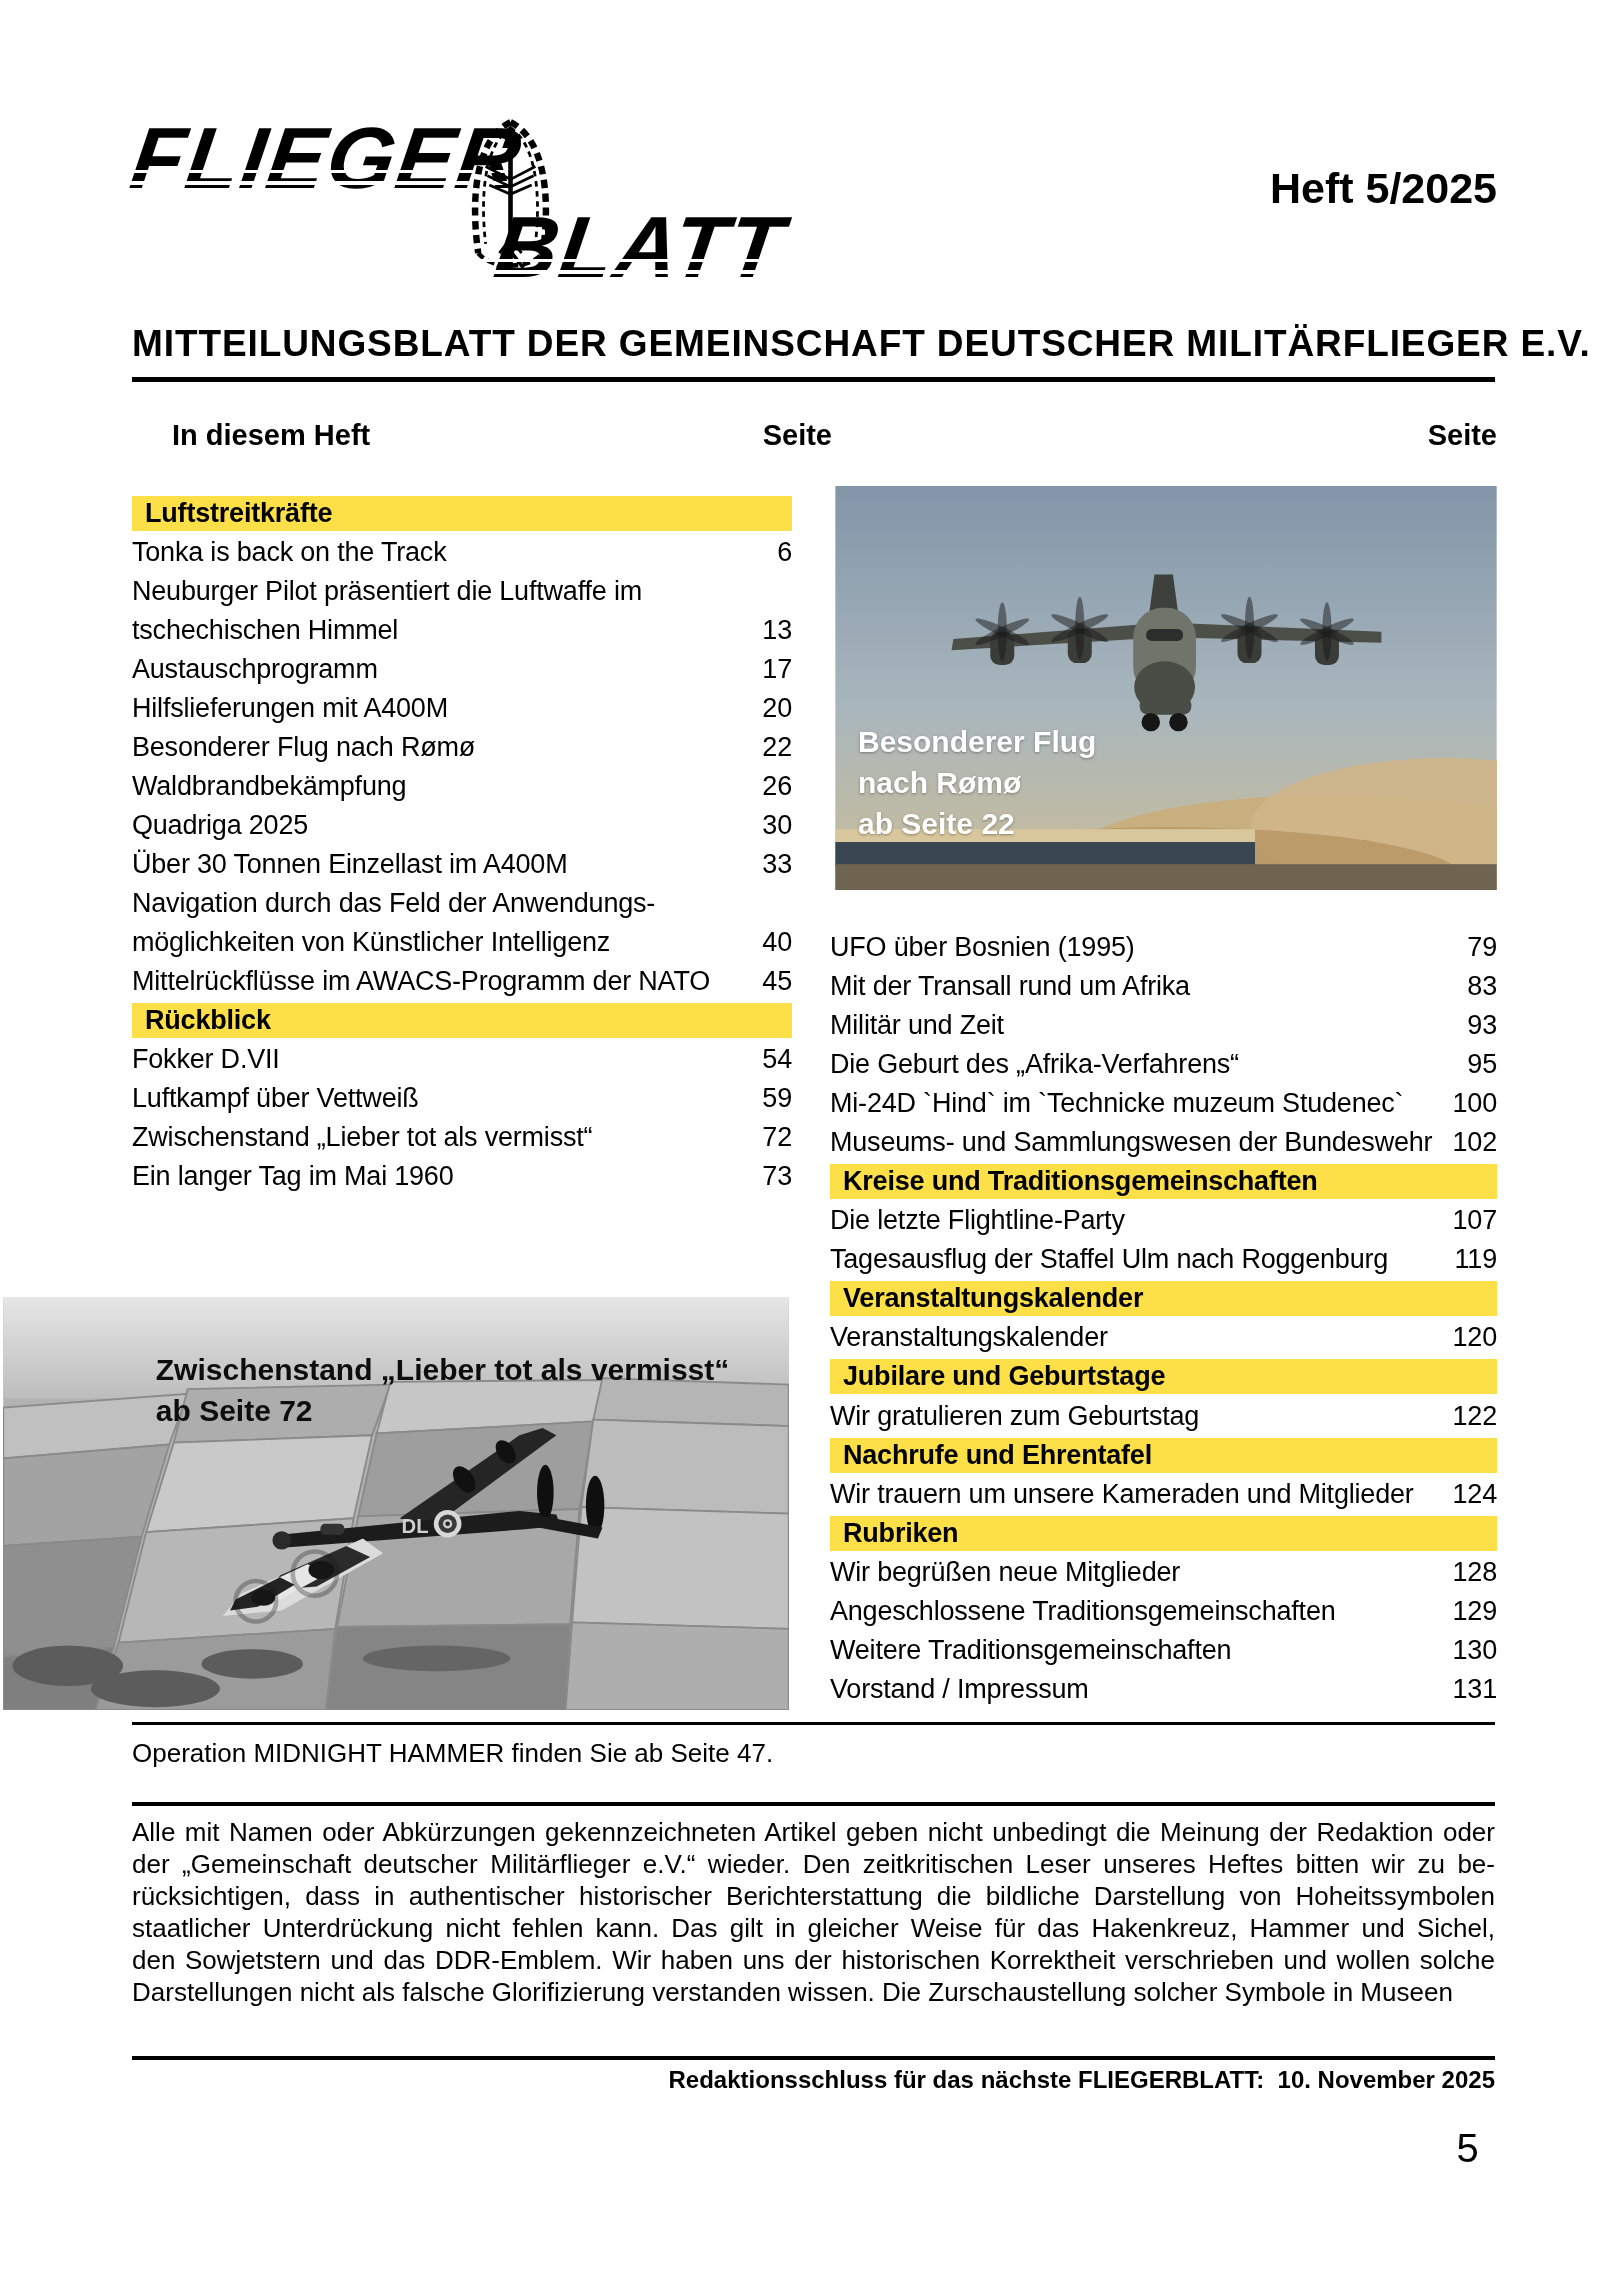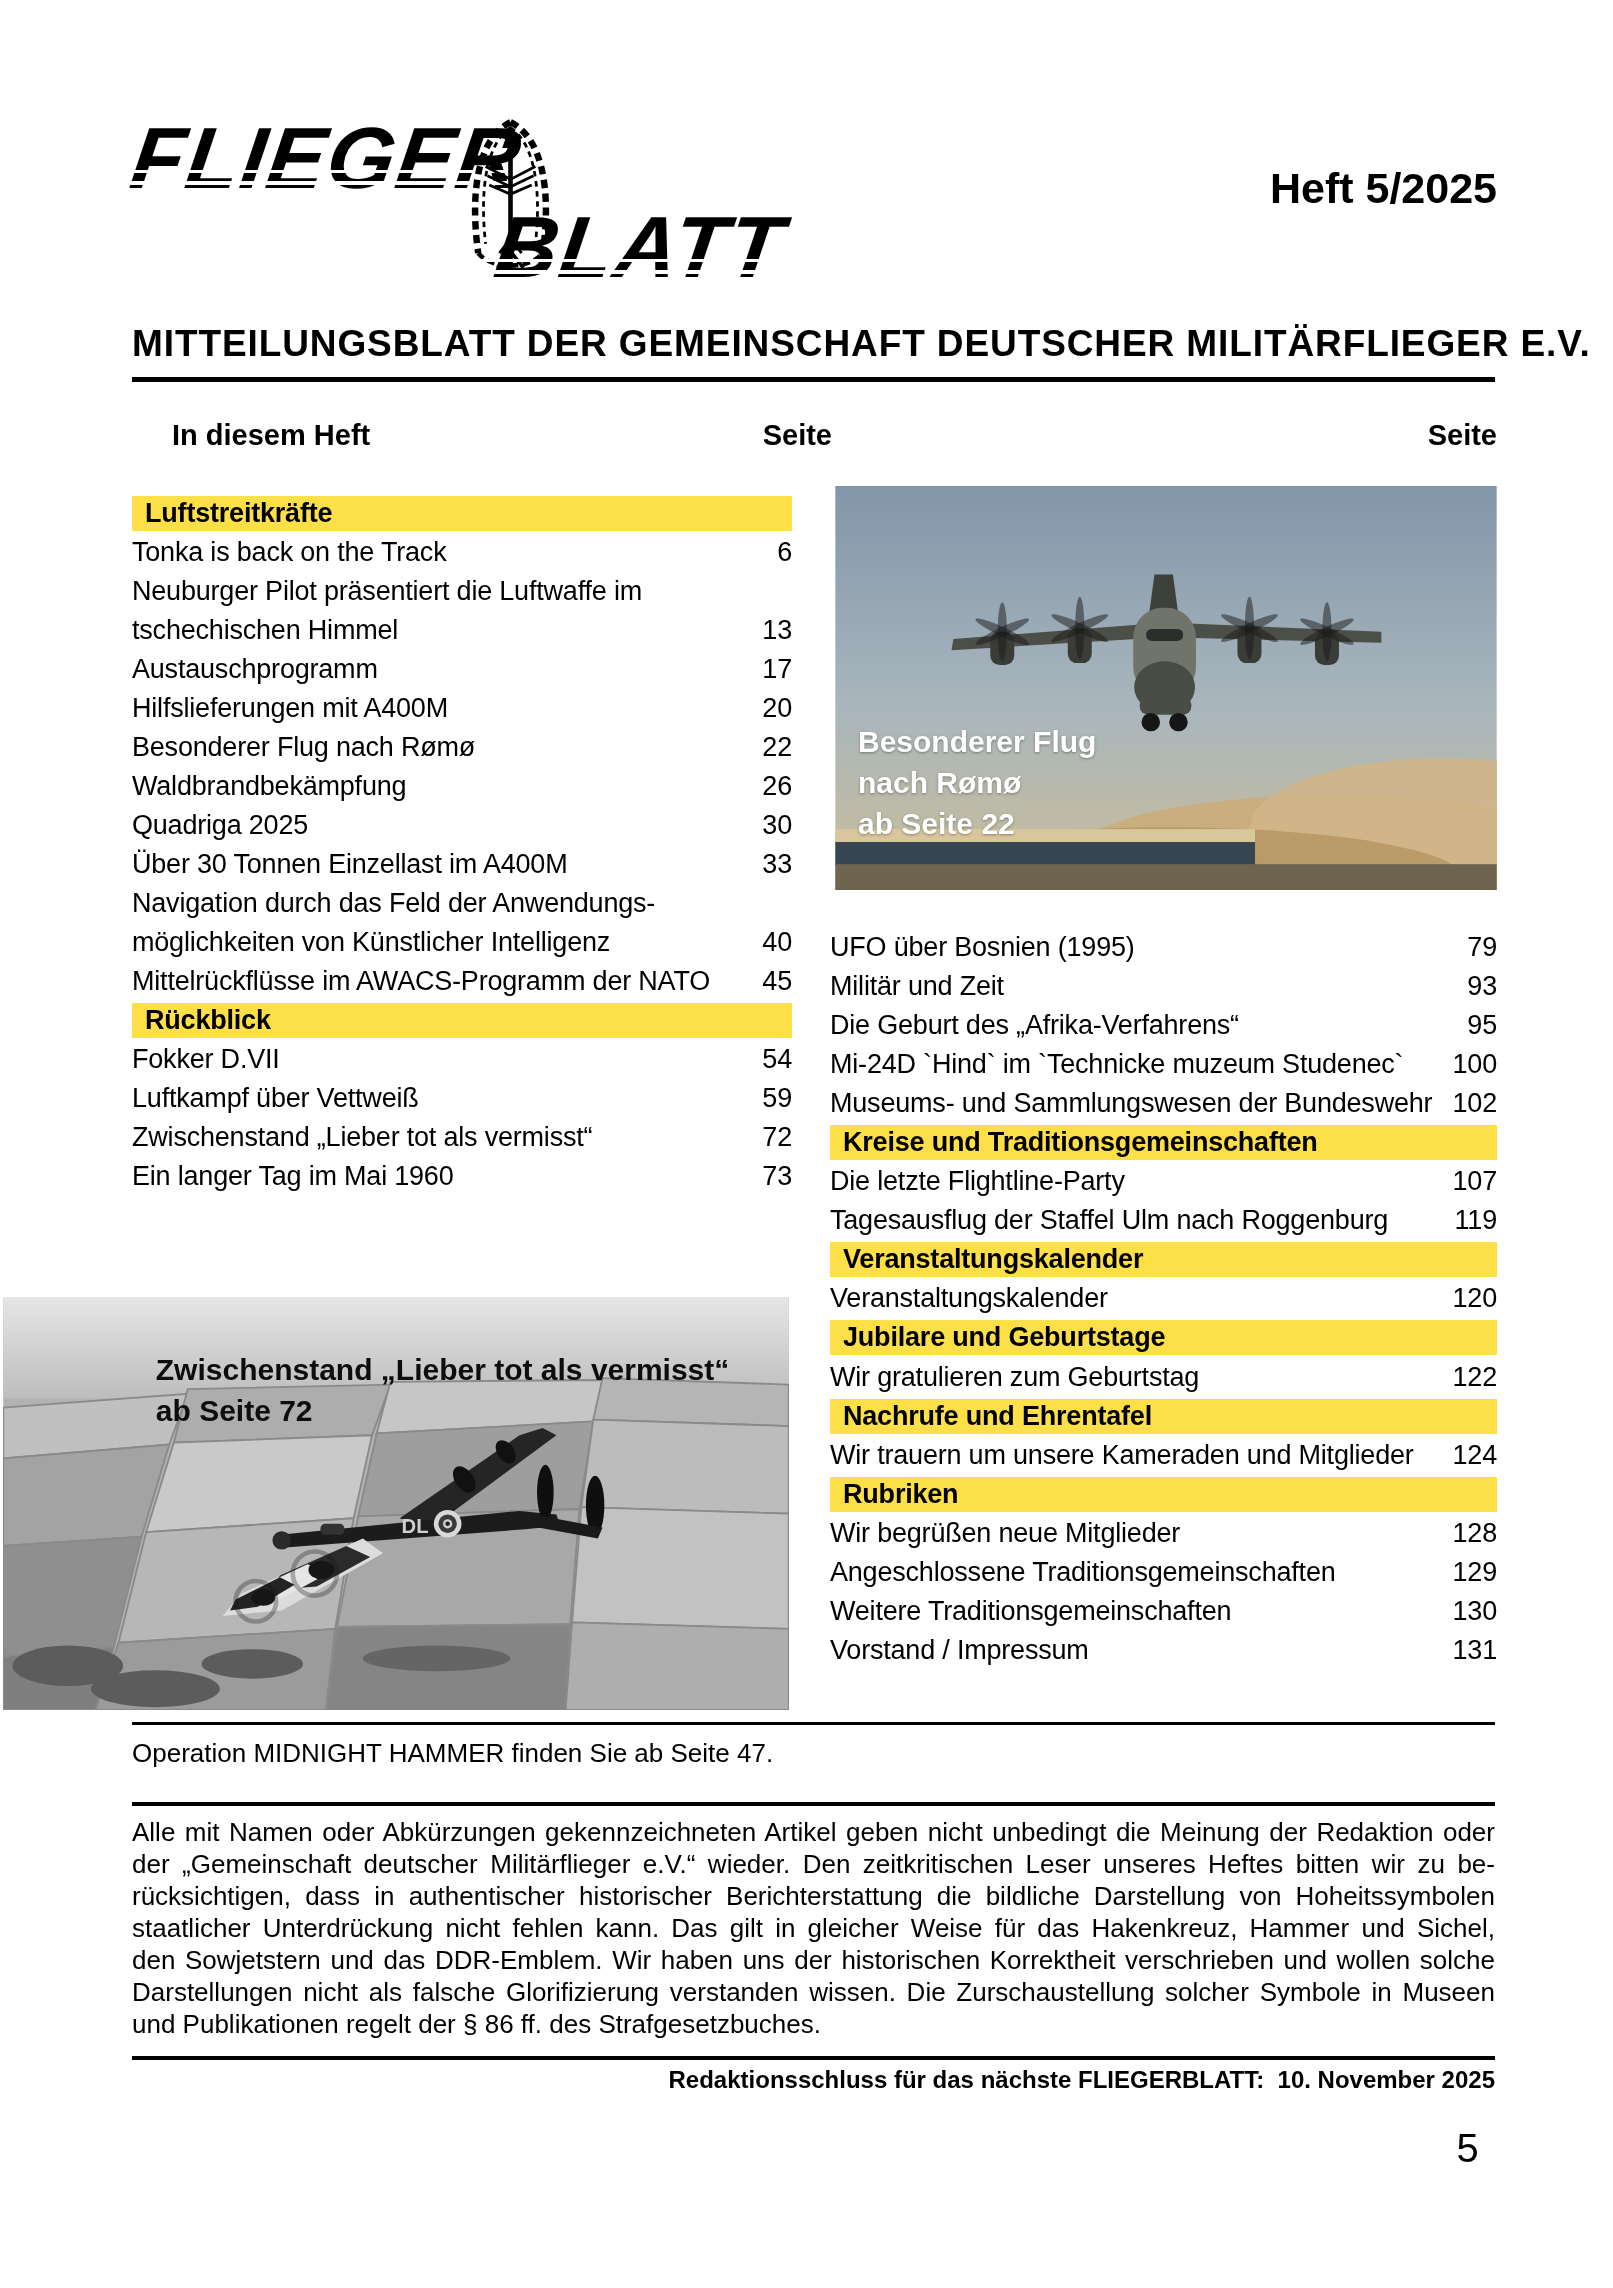--- a/index.html
+++ b/index.html
@@ -174,20 +174,24 @@
       </div>
       <div class="row">
         <span class="lbl">Ein langer Tag im Mai 1960</span>
         <span class="pg">73</span>
       </div>
     </div>
   <div class="toc toc-right">
       <div class="row">
         <span class="lbl">UFO über Bosnien (1995)</span>
         <span class="pg">79</span>
+      </div>
+      <div class="row">
+        <span class="lbl">Mit der Transall rund um Afrika</span>
+        <span class="pg">83</span>
       </div>
       <div class="row">
         <span class="lbl">Militär und Zeit</span>
         <span class="pg">93</span>
       </div>
       <div class="row">
         <span class="lbl">Die Geburt des „Afrika-Verfahrens“</span>
         <span class="pg">95</span>
       </div>
       <div class="row">
@@ -379,20 +383,19 @@
       <div class="ln">Operation MIDNIGHT HAMMER finden Sie ab Seite 47.</div>
     </div>
   <div class="rule rule2"></div>
   <div class="note note2 justify">
       <div class="ln">Alle mit Namen oder Abkürzungen gekennzeichneten Artikel geben nicht unbedingt die Meinung der Redaktion oder</div>
       <div class="ln">der „Gemeinschaft deutscher Militärflieger e.V.“ wieder. Den zeitkritischen Leser unseres Heftes bitten wir zu be-</div>
       <div class="ln">rücksichtigen, dass in authentischer historischer Berichterstattung die bildliche Darstellung von Hoheitssymbolen</div>
       <div class="ln">staatlicher Unterdrückung nicht fehlen kann. Das gilt in gleicher Weise für das Hakenkreuz, Hammer und Sichel,</div>
       <div class="ln">den Sowjetstern und das DDR-Emblem. Wir haben uns der historischen Korrektheit verschrieben und wollen solche</div>
       <div class="ln">Darstellungen nicht als falsche Glorifizierung verstanden wissen. Die Zurschaustellung solcher Symbole in Museen</div>
-      <div class="ln">und Publikationen regelt der § 86 ff. des Strafgesetzbuches.</div>
     </div>
   <div class="rule rule3"></div>
   <div class="deadline">Redaktionsschluss für das nächste FLIEGERBLATT:  10. November 2025</div>
   <div class="folio">5</div>
 
 </div>
 
 
 </body></html>

